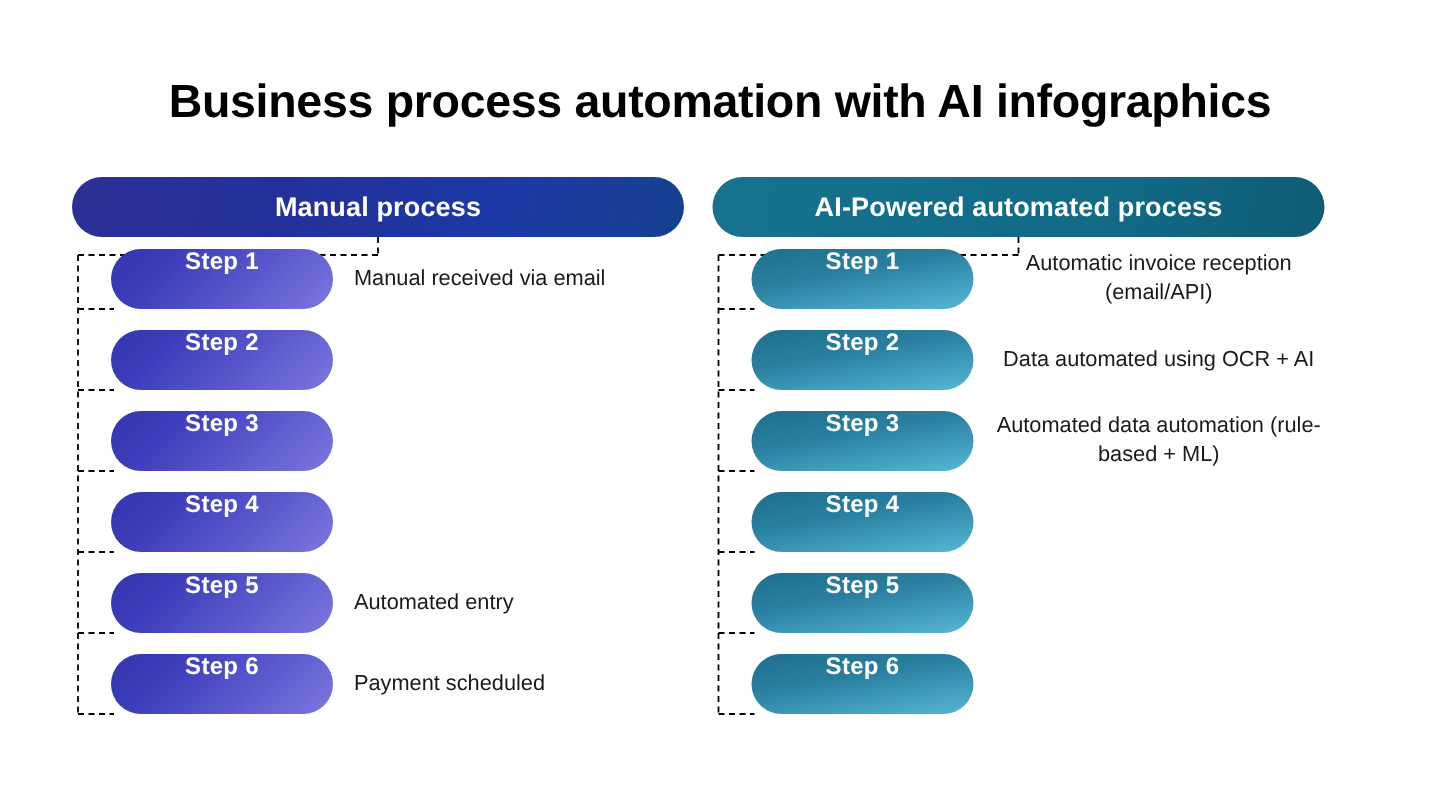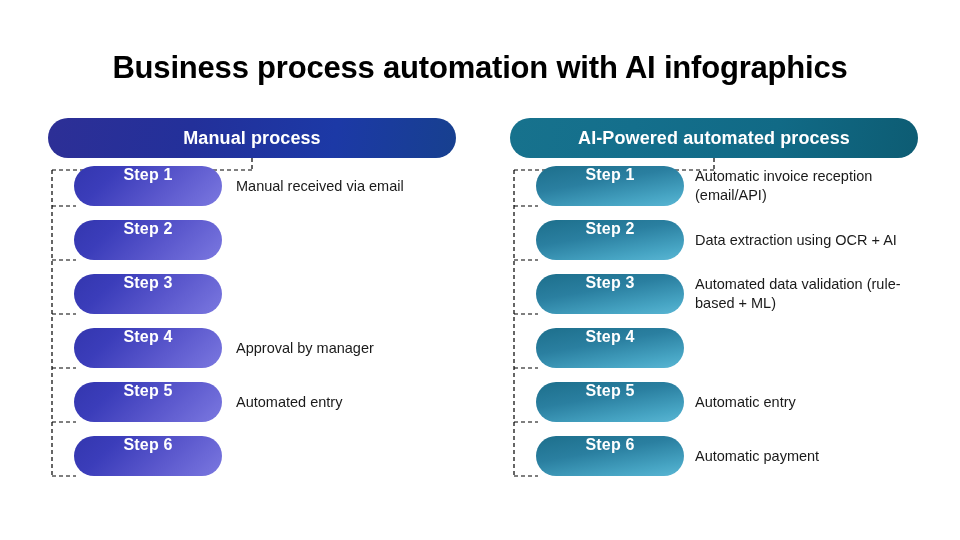--- a/index.html
+++ b/index.html
@@ -34,21 +34,21 @@
     letter-spacing: -0.2px;
     white-space: nowrap;
   }
 
   
   .column {
     position: absolute;
     top: 118px;
   }
   .column.left  { left: 48px;  width: 410px; }
-  .column.right { left: 510px; width: 410px; }
+  .column.right { left: 475px; width: 410px; }
 
   
   .header-pill {
     position: relative;
     width: 408px;
     height: 40px;
     border-radius: 20px;
     display: flex;
     align-items: center;
     justify-content: center;
@@ -113,20 +113,21 @@
   .step-desc {
     flex: 1 1 auto;
     margin-left: 14px;
     font-size: 14.5px;
     line-height: 19px;
     color: #1a1a1a;
     font-weight: normal;
   }
   .right .step-desc {
     margin-left: 11px;
+    text-align: center;
   }
 </style>
 </head>
 <body>
 
 <div class="page">
 
   <div class="title">Business process automation with AI infographics</div>
 
   <div class="column left">
@@ -165,34 +166,34 @@
       <div class="step-row">
         <div class="step-pill">
           <span>Step 3</span>
         </div>
       </div>
 
       <div class="step-row">
         <div class="step-pill">
           <span>Step 4</span>
         </div>
-        <div class="step-desc">Approval by manager</div>
       </div>
 
       <div class="step-row">
         <div class="step-pill">
           <span>Step 5</span>
         </div>
         <div class="step-desc">Automated entry</div>
       </div>
 
       <div class="step-row">
         <div class="step-pill">
           <span>Step 6</span>
         </div>
+        <div class="step-desc">Payment scheduled</div>
       </div>
 
     </div>
   </div>
 
   <div class="column right">
 
     <div class="header-pill ai">
       <span>AI-Powered automated process</span>
     </div>
@@ -215,46 +216,44 @@
         <div class="step-pill">
           <span>Step 1</span>
         </div>
         <div class="step-desc">Automatic invoice reception (email/API)</div>
       </div>
 
       <div class="step-row">
         <div class="step-pill">
           <span>Step 2</span>
         </div>
-        <div class="step-desc">Data extraction using OCR + AI</div>
+        <div class="step-desc">Data automated using OCR + AI</div>
       </div>
 
       <div class="step-row">
         <div class="step-pill">
           <span>Step 3</span>
         </div>
-        <div class="step-desc">Automated data validation (rule-based + ML)</div>
+        <div class="step-desc">Automated data automation (rule-based + ML)</div>
       </div>
 
       <div class="step-row">
         <div class="step-pill">
           <span>Step 4</span>
         </div>
       </div>
 
       <div class="step-row">
         <div class="step-pill">
           <span>Step 5</span>
         </div>
-        <div class="step-desc">Automatic entry</div>
       </div>
 
       <div class="step-row">
         <div class="step-pill">
           <span>Step 6</span>
         </div>
-        <div class="step-desc">Automatic payment</div>
       </div>
 
     </div>
   </div>
 
 </div>
 
 </body></html>

